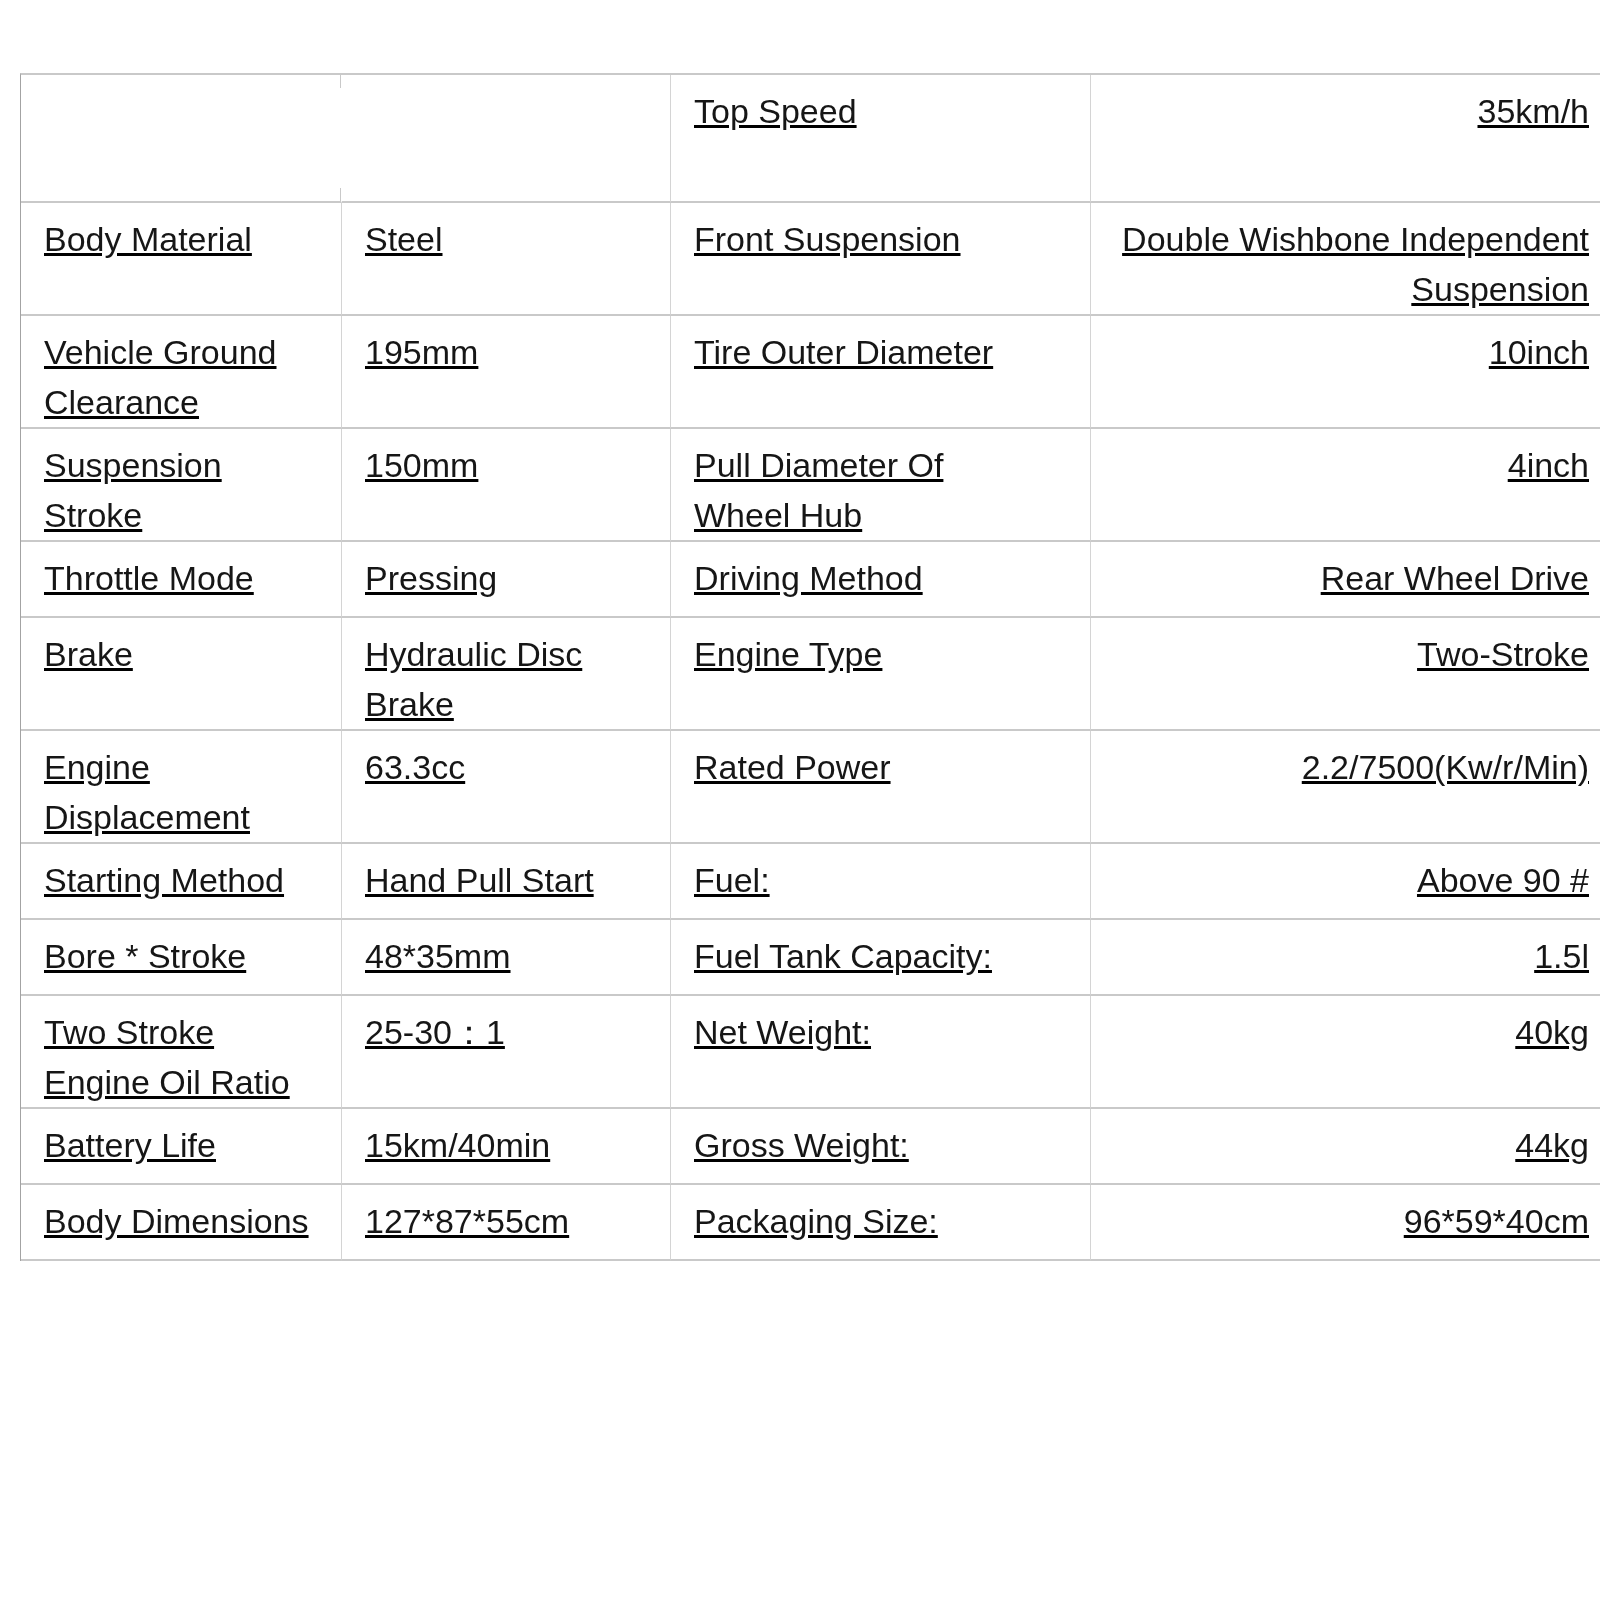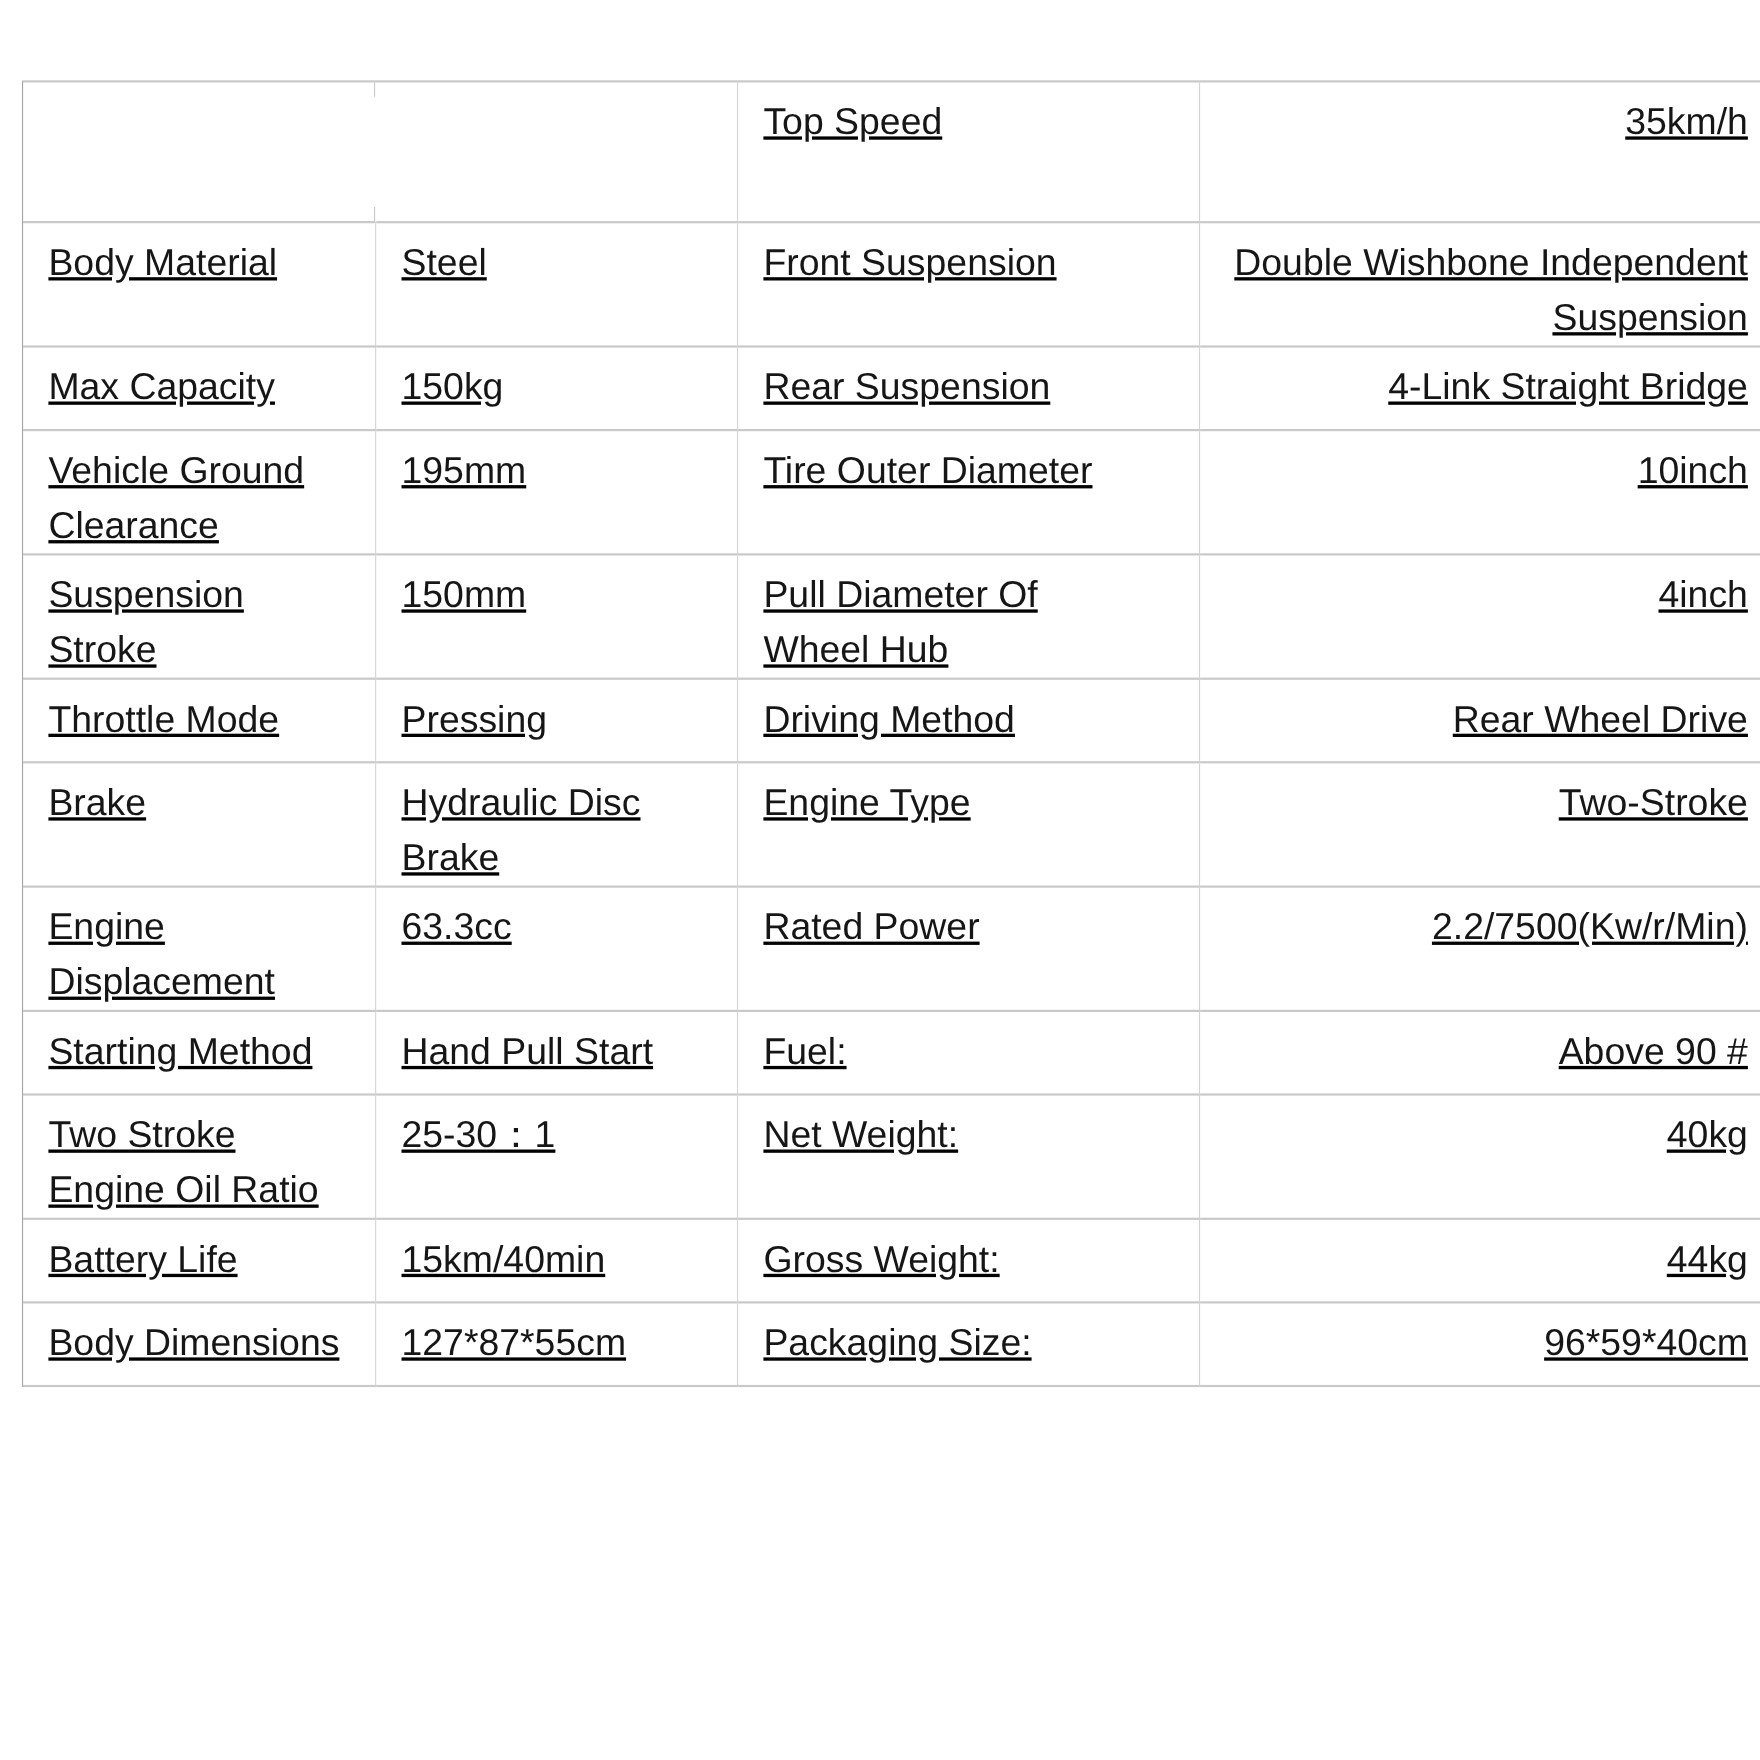--- a/index.html
+++ b/index.html
@@ -74,26 +74,20 @@
         <td>Top Speed</td>
         <td>35km/h</td>
       </tr>
       <tr class="h-lg">
         <td>Body Material</td>
         <td>Steel</td>
         <td>Front Suspension</td>
         <td>Double Wishbone Independent
 Suspension</td>
       </tr>
-      <tr class="h-sm">
-        <td>Max Capacity</td>
-        <td>150kg</td>
-        <td>Rear Suspension</td>
-        <td>4-Link Straight Bridge</td>
-      </tr>
       <tr class="h-lg">
         <td>Vehicle Ground
 Clearance</td>
         <td>195mm</td>
         <td>Tire Outer Diameter</td>
         <td>10inch</td>
       </tr>
       <tr class="h-lg">
         <td>Suspension
 Stroke</td>
@@ -121,20 +115,26 @@
         <td>63.3cc</td>
         <td>Rated Power</td>
         <td>2.2/7500(Kw/r/Min)</td>
       </tr>
       <tr class="h-sm">
         <td>Starting Method</td>
         <td>Hand Pull Start</td>
         <td>Fuel:</td>
         <td>Above 90 #</td>
       </tr>
+      <tr class="h-sm">
+        <td>Bore * Stroke</td>
+        <td>48*35mm</td>
+        <td>Fuel Tank Capacity:</td>
+        <td>1.5l</td>
+      </tr>
       <tr class="h-lg">
         <td>Two Stroke
 Engine Oil Ratio</td>
         <td>25-30：1</td>
         <td>Net Weight:</td>
         <td>40kg</td>
       </tr>
       <tr class="h-sm">
         <td>Battery Life</td>
         <td>15km/40min</td>

